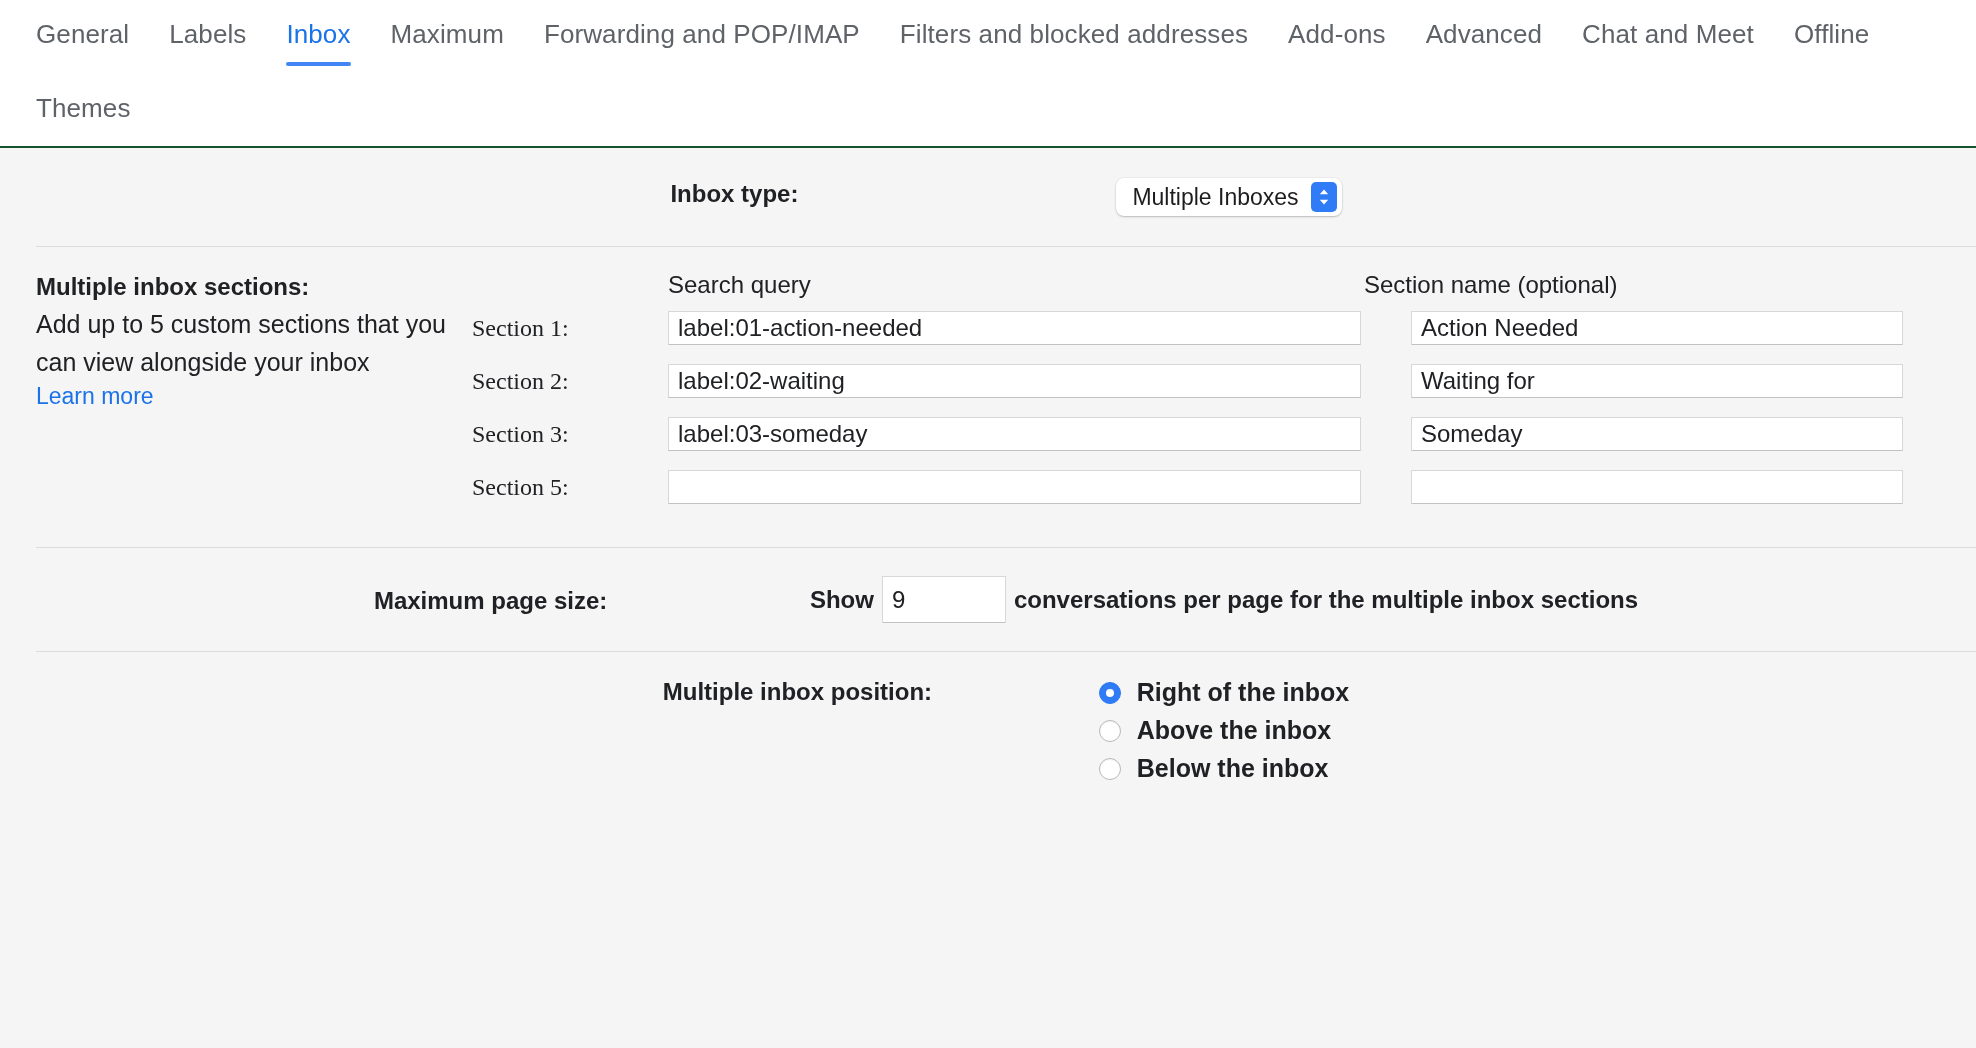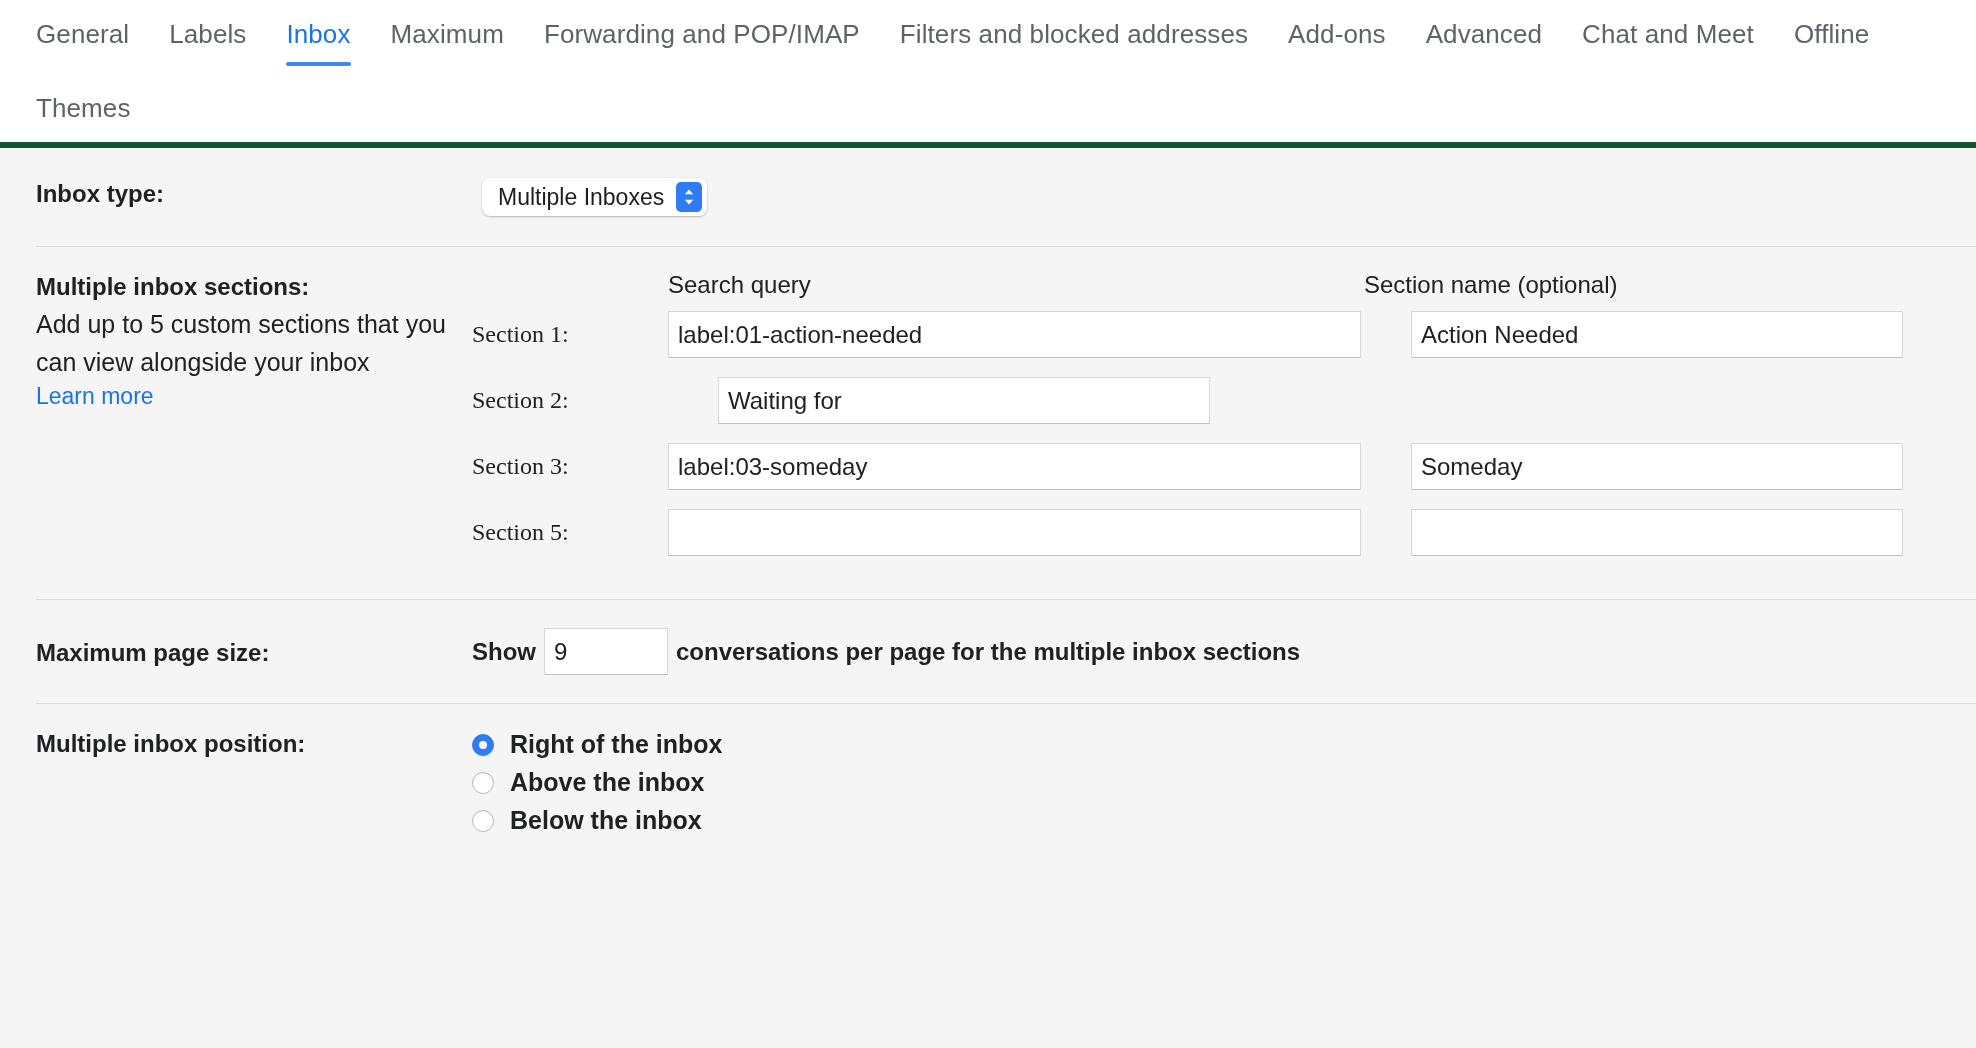--- a/index.html
+++ b/index.html
@@ -11,21 +11,21 @@
     font-family: "Liberation Sans", sans-serif;
     overflow: hidden;
     -webkit-font-smoothing: antialiased;
   }
 
   
   .tabbar {
     background: #ffffff;
     padding: 0 0 0 36px;
     height: 148px;
-    border-bottom: 6px solid #14532d;
+    border-bottom: 2px solid #14532d;
     display: flex;
     flex-wrap: wrap;
     align-content: flex-start;
     overflow: hidden;
   }
   .tab {
     position: relative;
     height: 74px;
     line-height: 68px;
     font-size: 26px;
@@ -50,20 +50,21 @@
   
   .settings {
     background: #f5f5f5;
     padding: 0;
     position: relative;
   }
   .row {
     display: flex;
     align-items: flex-start;
     padding: 0 0 0 36px;
+    justify-content: center;
   }
   .rowlabel {
     font-size: 24px;
     font-weight: bold;
     color: #202124;
     width: 436px;
     flex: 0 0 436px;
     padding-top: 2px;
   }
   .rowlabel .sub {
@@ -134,21 +135,21 @@
   }
   .sec-row { display: flex; align-items: center; margin-bottom: 19px; }
   .sec-label {
     flex: 0 0 196px;
     font-size: 24px;
     color: #202124;
     padding-right: 22px;
     font-family: Liberation Serif, serif;
   }
   .txt {
-    height: 47px;
+    height: 34px;
     background: #ffffff;
     border: 1px solid #d7d7d7;
     border-bottom-color: #c2c2c2;
     font-size: 24px;
     font-family: "Liberation Sans", sans-serif;
     color: #202124;
     padding: 0 9px;
     outline: none;
     border-radius: 1px;
   }
@@ -245,20 +246,21 @@
       </div>
 
       <div class="sec-row">
         <div class="sec-label">Section 1:</div>
         <input class="txt query" type="text" value="label:01-action-needed" style="">
         <input class="txt sname" type="text" value="Action Needed" style="">
       </div>
 
       <div class="sec-row">
         <div class="sec-label">Section 2:</div>
+        <input class="txt query" type="text" value="label:02-waiting" style="">
         <input class="txt sname" type="text" value="Waiting for" style="">
       </div>
 
       <div class="sec-row">
         <div class="sec-label">Section 3:</div>
         <input class="txt query" type="text" value="label:03-someday" style="">
         <input class="txt sname" type="text" value="Someday" style="">
       </div>
 
 

